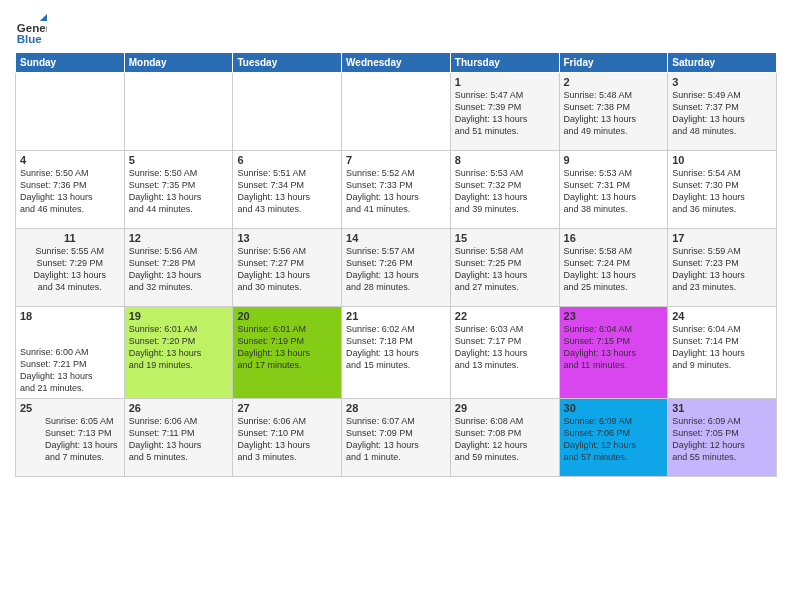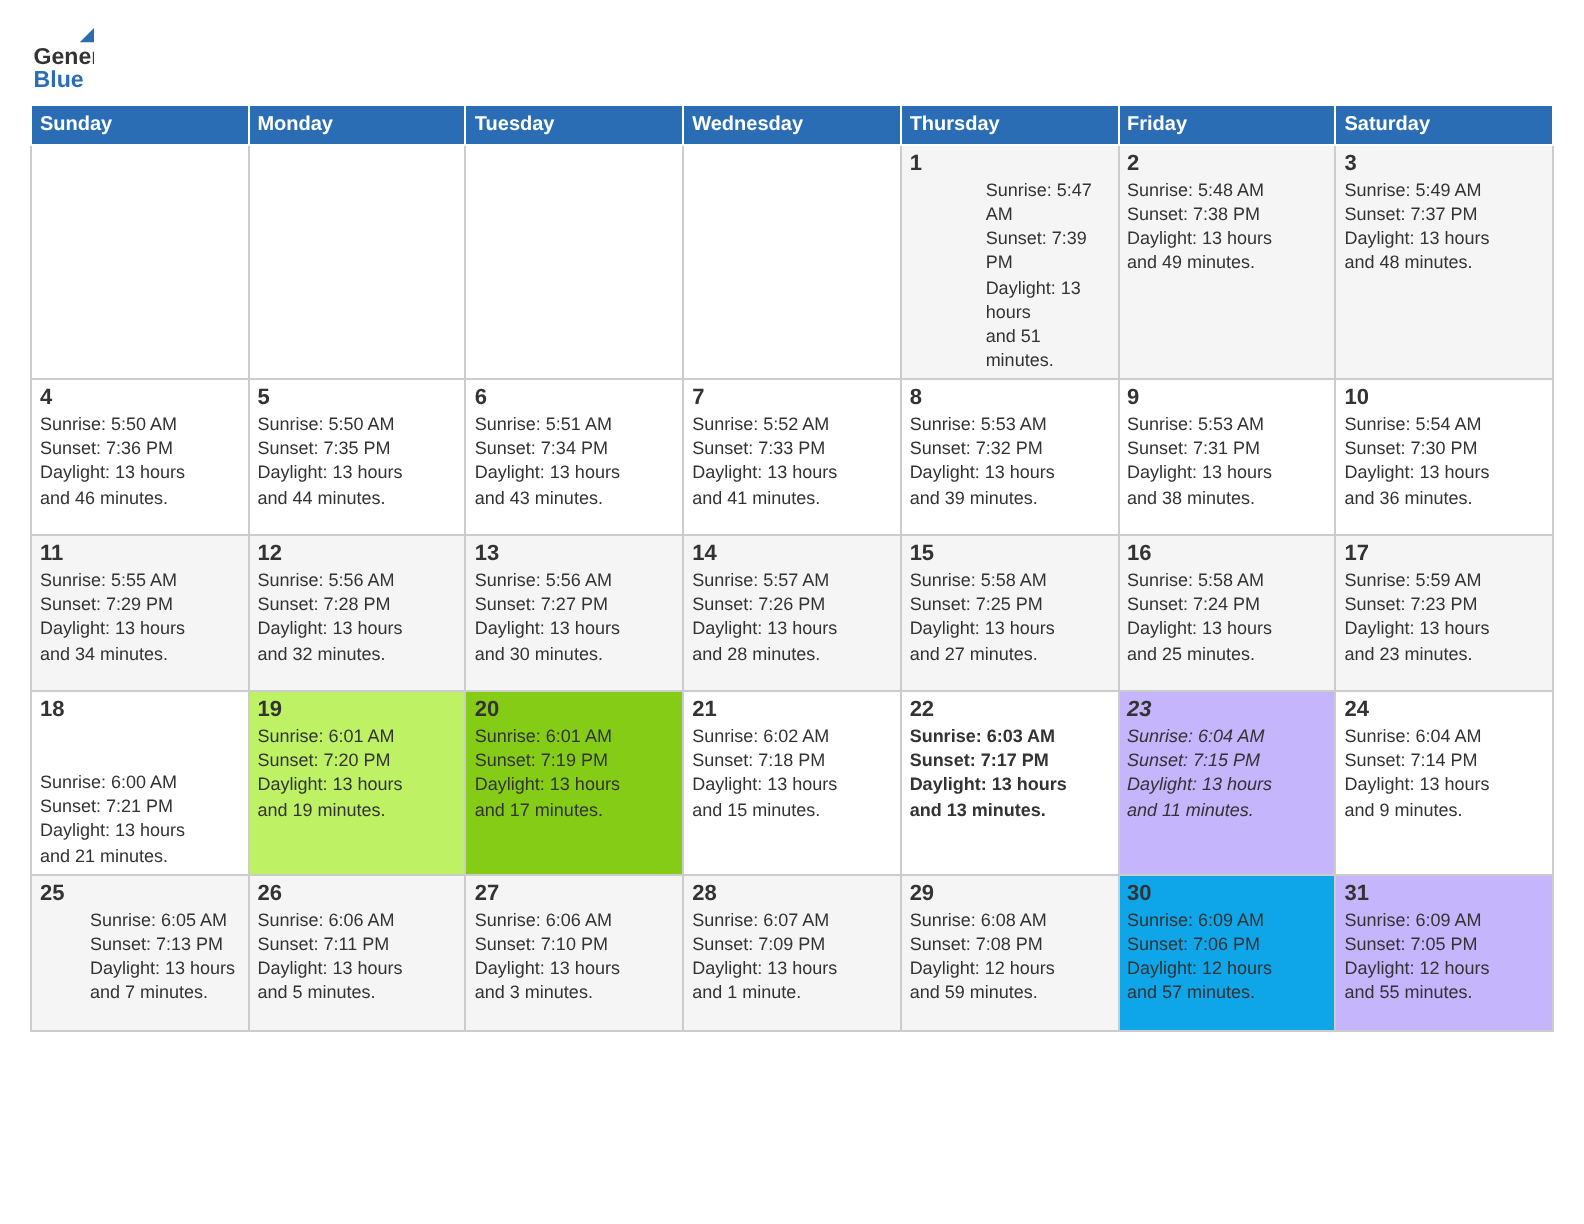--- a/index.html
+++ b/index.html
@@ -139,21 +139,21 @@
         </tr>
     </thead>
     <tbody id="calendar-body">
     <tr>
           <td class="empty-cell"></td>
           <td class="empty-cell"></td>
           <td class="empty-cell"></td>
           <td class="empty-cell"></td>
           <td style="background: rgb(245, 245, 245);">
             <span class="day-number">1</span>
-            <div class="day-info" style="white-space: pre-line; margin-left: 38px;">Sunrise: 5:47 AM
+            <div class="day-info" style="white-space: pre-line;">Sunrise: 5:47 AM
 Sunset: 7:39 PM
 Daylight: 13 hours
 and 51 minutes.</div>
           </td>
           <td style="background: rgb(245, 245, 245);">
             <span class="day-number">2</span>
             <div class="day-info" style="white-space: pre-line;">Sunrise: 5:48 AM
 Sunset: 7:38 PM
 Daylight: 13 hours
 and 49 minutes.</div>
@@ -211,21 +211,21 @@
           </td>
           <td style="background: rgb(255, 255, 255);">
             <span class="day-number">10</span>
             <div class="day-info" style="white-space: pre-line;">Sunrise: 5:54 AM
 Sunset: 7:30 PM
 Daylight: 13 hours
 and 36 minutes.</div>
           </td>
         </tr>
         <tr>
-          <td style="background: rgb(245, 245, 245);">
+          <td style="background: rgb(245, 245, 245); text-align: center;">
             <span class="day-number">11</span>
             <div class="day-info" style="white-space: pre-line;">Sunrise: 5:55 AM
 Sunset: 7:29 PM
 Daylight: 13 hours
 and 34 minutes.</div>
           </td>
           <td style="background: rgb(245, 245, 245);">
             <span class="day-number">12</span>
             <div class="day-info" style="white-space: pre-line;">Sunrise: 5:56 AM
 Sunset: 7:28 PM
@@ -292,26 +292,26 @@
           </td>
           <td style="background: rgb(255, 255, 255);">
             <span class="day-number">21</span>
             <div class="day-info" style="white-space: pre-line;">Sunrise: 6:02 AM
 Sunset: 7:18 PM
 Daylight: 13 hours
 and 15 minutes.</div>
           </td>
           <td style="background: rgb(255, 255, 255);">
             <span class="day-number">22</span>
-            <div class="day-info" style="white-space: pre-line; font-weight: bold;">Sunrise: 6:03 AM
+            <div class="day-info" style="white-space: pre-line;">Sunrise: 6:03 AM
 Sunset: 7:17 PM
 Daylight: 13 hours
 and 13 minutes.</div>
           </td>
-          <td style="background: #c4b5fd; font-style: italic;">
+          <td style="background: #d946ef;">
             <span class="day-number">23</span>
             <div class="day-info" style="white-space: pre-line;">Sunrise: 6:04 AM
 Sunset: 7:15 PM
 Daylight: 13 hours
 and 11 minutes.</div>
           </td>
           <td style="background: rgb(255, 255, 255);">
             <span class="day-number">24</span>
             <div class="day-info" style="white-space: pre-line;">Sunrise: 6:04 AM
 Sunset: 7:14 PM

